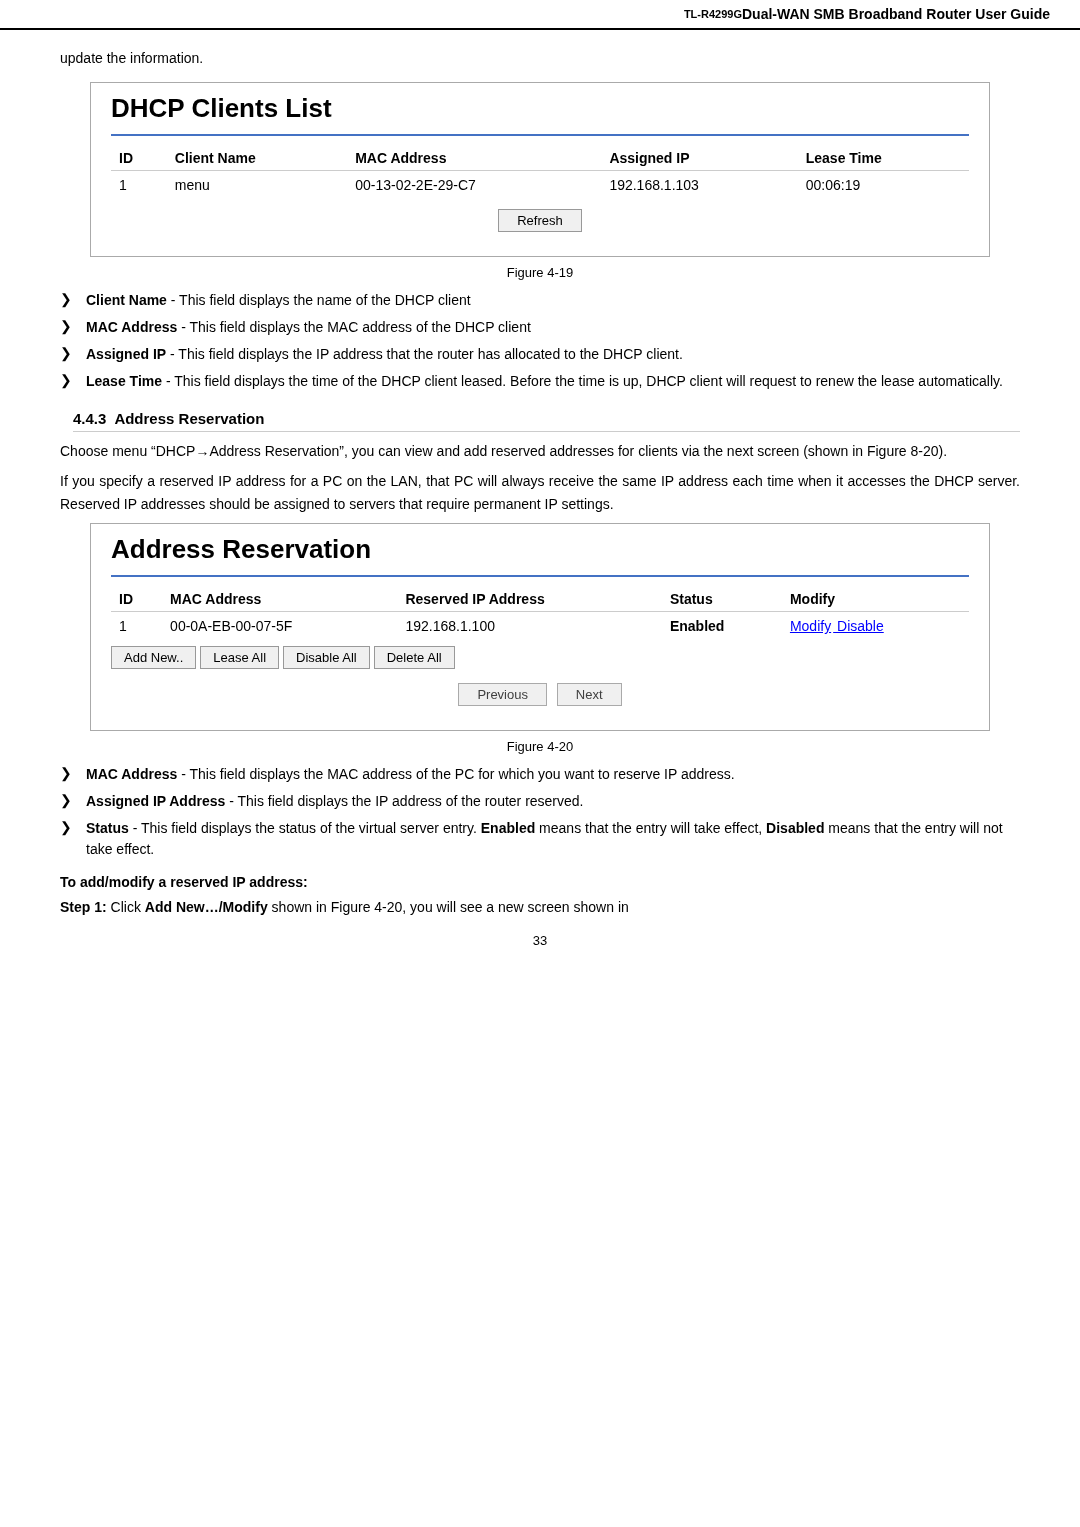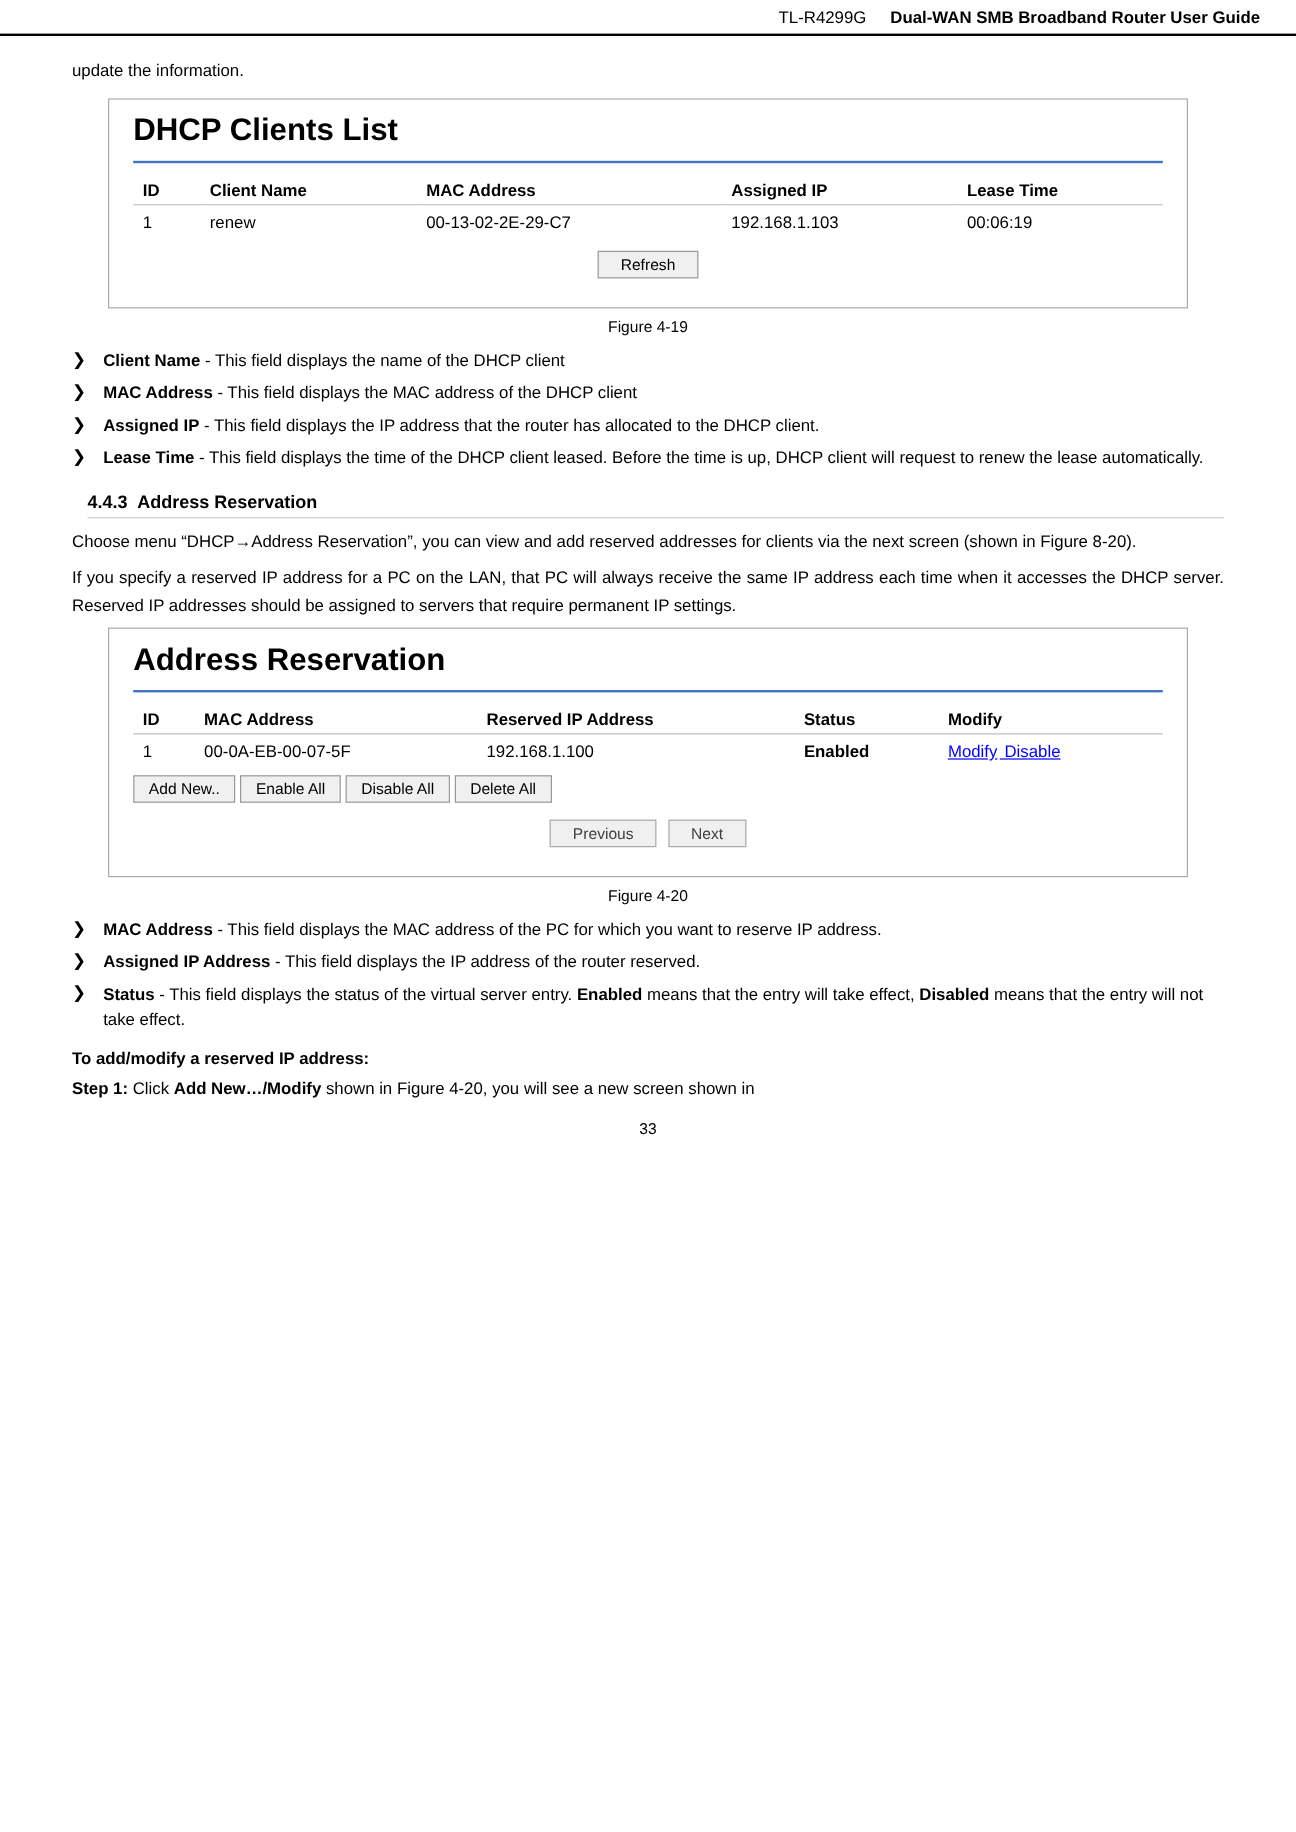--- a/index.html
+++ b/index.html
@@ -14,23 +14,22 @@
 
     .header-bar {
       border-bottom: 2px solid #000;
       padding: 6px 30px;
       display: flex;
       justify-content: flex-end;
       align-items: center;
     }
 
     .header-bar .model {
-      font-weight: normal;
-      font-size: 14px;
-      margin-right: 20px;
+      font-weight: bold;
+      font-size: 11px;
     }
 
     .header-bar .guide-title {
       font-weight: bold;
       font-size: 14px;
     }
 
     .content {
       padding: 20px 60px;
     }
@@ -249,21 +248,21 @@
           <th>ID</th>
           <th>Client Name</th>
           <th>MAC Address</th>
           <th>Assigned IP</th>
           <th>Lease Time</th>
         </tr>
       </thead>
       <tbody id="dhcp-tbody">
       <tr>
       <td>1</td>
-      <td>renew</td>
+      <td>menu</td>
       <td>00-13-02-2E-29-C7</td>
       <td>192.168.1.103</td>
       <td>00:06:19</td>
     </tr>
         </tbody>
     </table>
     <div class="btn-area">
       <button class="btn">Refresh</button>
     </div>
   </div>
@@ -313,21 +312,21 @@
       <td>1</td>
       <td>00-0A-EB-00-07-5F</td>
       <td>192.168.1.100</td>
       <td><strong>Enabled</strong></td>
       <td><a class="modify-link" href="#">Modify</a><a class="delete-link" href="#"> Disable</a></td>
     </tr>
         </tbody>
     </table>
     <div class="action-row" id="res-action-row">
     <button class="action-btn">Add New..</button>
-        <button class="action-btn">Enable All</button>
+        <button class="action-btn">Lease All</button>
         <button class="action-btn">Disable All</button>
         <button class="action-btn">Delete All</button>
       </div>
     <div class="btn-area">
       <button class="btn-disabled">Previous</button>
       <button class="btn-disabled">Next</button>
     </div>
   </div>
   <div class="figure-label">Figure 4-20</div>
 

